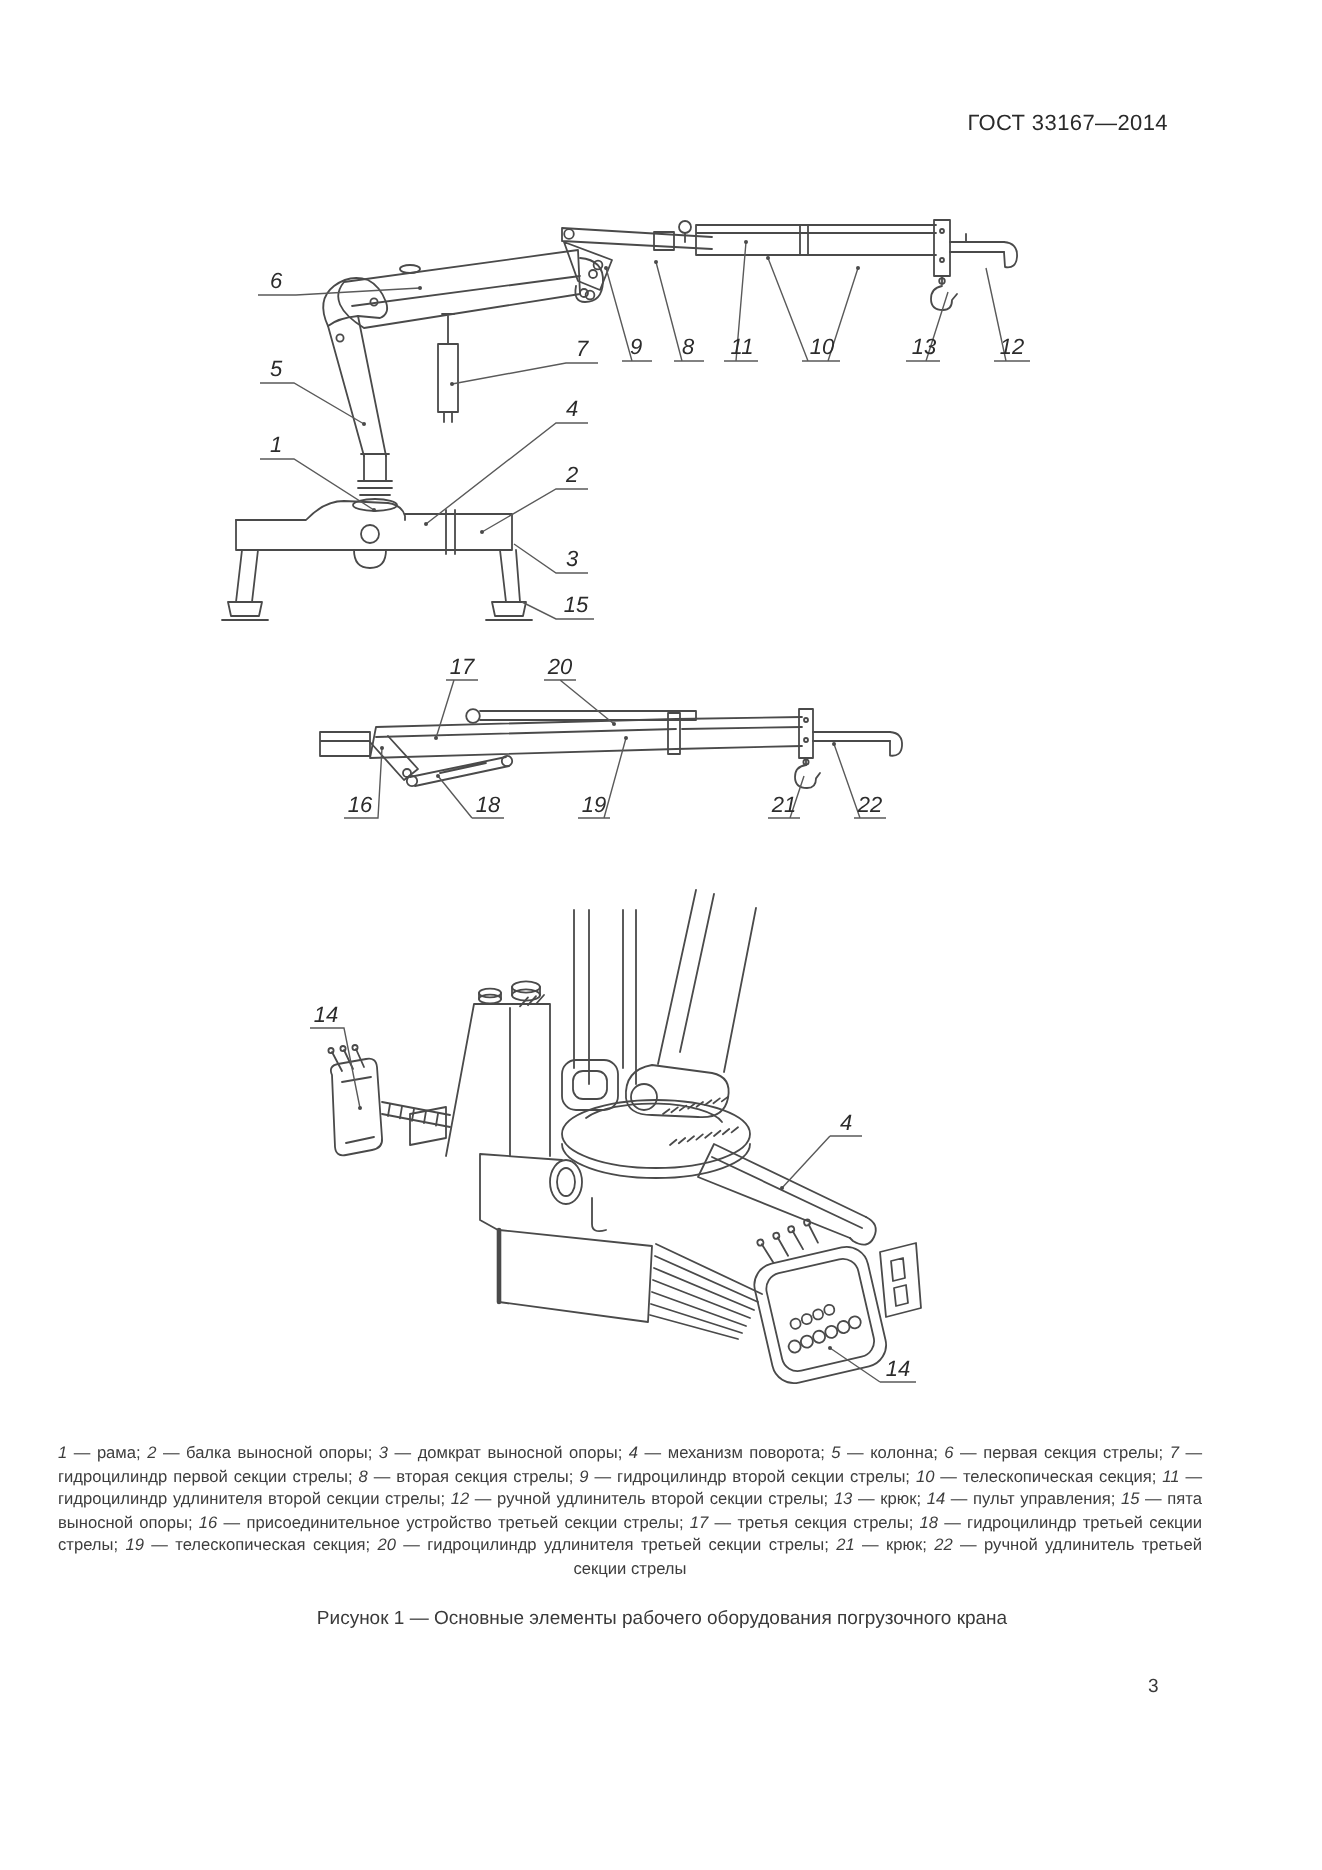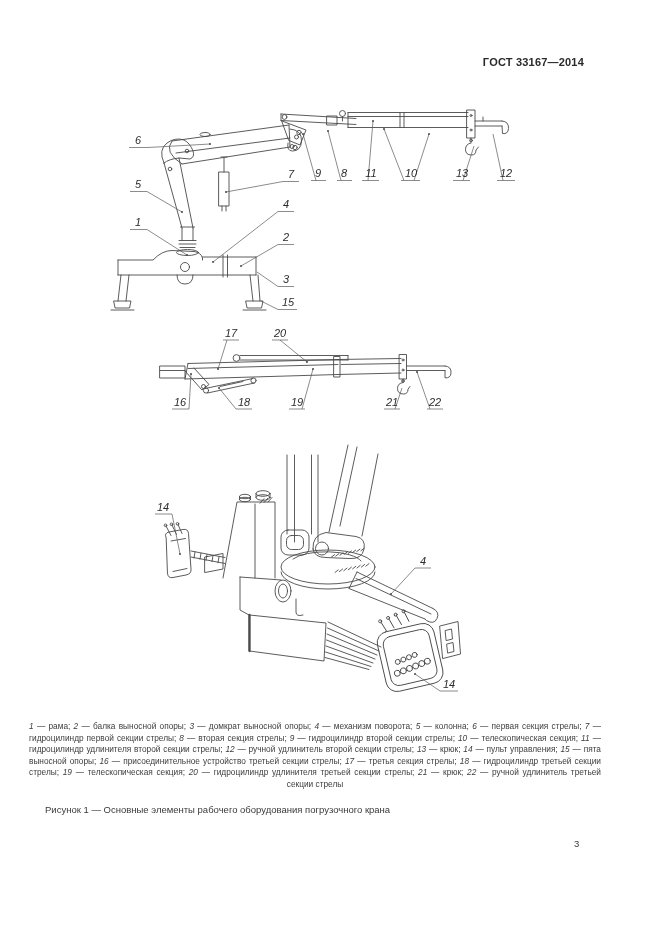--- a/index.html
+++ b/index.html
@@ -1,27 +1,27 @@
 <!DOCTYPE html>
 <html><head>
 <meta charset="utf-8">
 <style>
   html,body{margin:0;padding:0;background:#e8e8e8;}
   .page{position:relative;width:661px;height:935px;background:#ffffff;margin:0 auto;
         font-family:"Liberation Sans","DejaVu Sans",sans-serif;color:#2e2e2e;overflow:hidden;}
-  .doc-header{position:absolute;top:56px;right:77px;font-size:11px;font-weight:bold;color:#2a2a2a;letter-spacing:.2px;}
+  .doc-header{position:absolute;top:56px;right:77px;font-size:11px;font-weight:normal;color:#2a2a2a;letter-spacing:.2px;}
   .fig-svg{position:absolute;}
   #fig1{left:105px;top:100px;}
   #fig2{left:150px;top:322px;}
   #fig3{left:135px;top:438px;}
   .legend{position:absolute;left:29px;top:721px;width:572px;
           font-size:8.3px;line-height:11.5px;color:#3d3d3d;
           text-align:justify;text-align-last:center;}
   .legend .num{font-style:italic;}
-  .caption{position:absolute;left:45px;top:804px;width:572px;text-align:left;
+  .caption{position:absolute;left:45px;top:804px;width:572px;text-align:center;
            font-size:9.5px;color:#3a3a3a;}
   .page-num{position:absolute;left:574px;top:838px;font-size:9.5px;color:#3a3a3a;}
   svg text{font-family:"Liberation Sans","DejaVu Sans",sans-serif;font-style:italic;
            font-size:11px;fill:#2c2c2c;text-anchor:middle;}
   svg .art{stroke:#4a4a4a;stroke-width:0.9;fill:none;stroke-linejoin:round;stroke-linecap:round;}
   svg .thick{stroke-width:2.3;}
   svg .lead{stroke:#5a5a5a;stroke-width:0.7;fill:none;}
   svg .dot{fill:#4a4a4a;stroke:none;}
 </style>
 </head>

